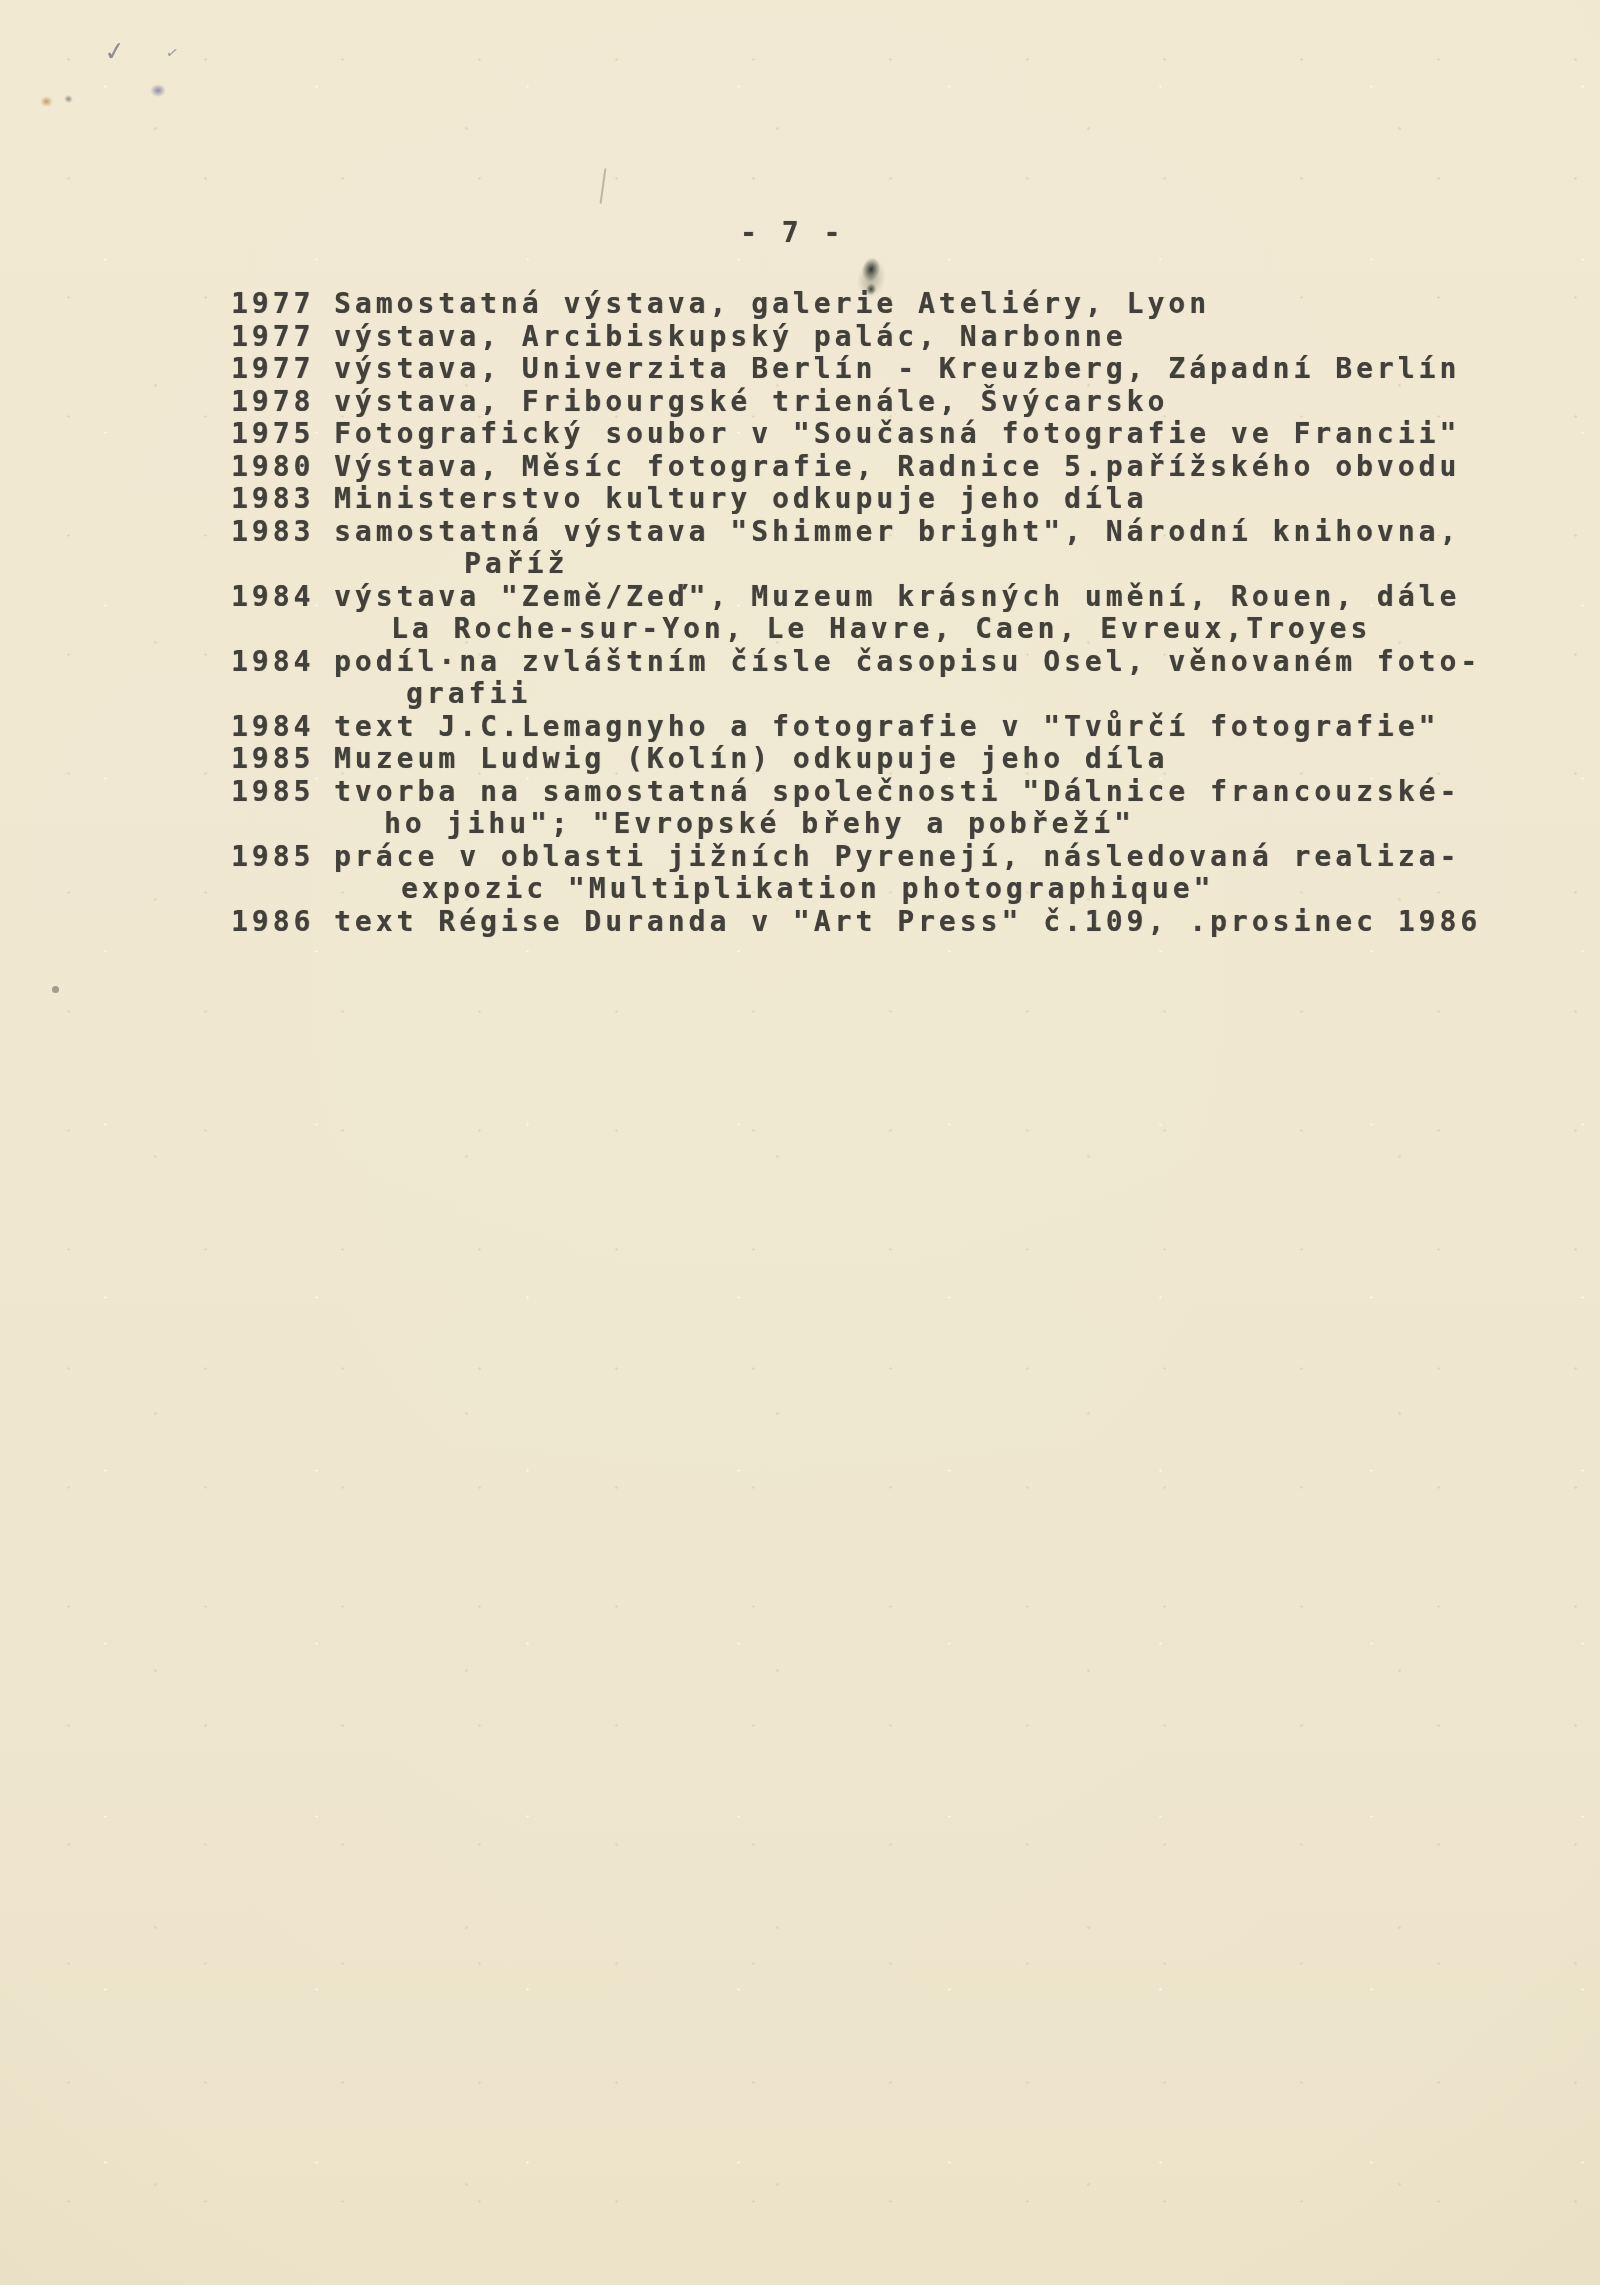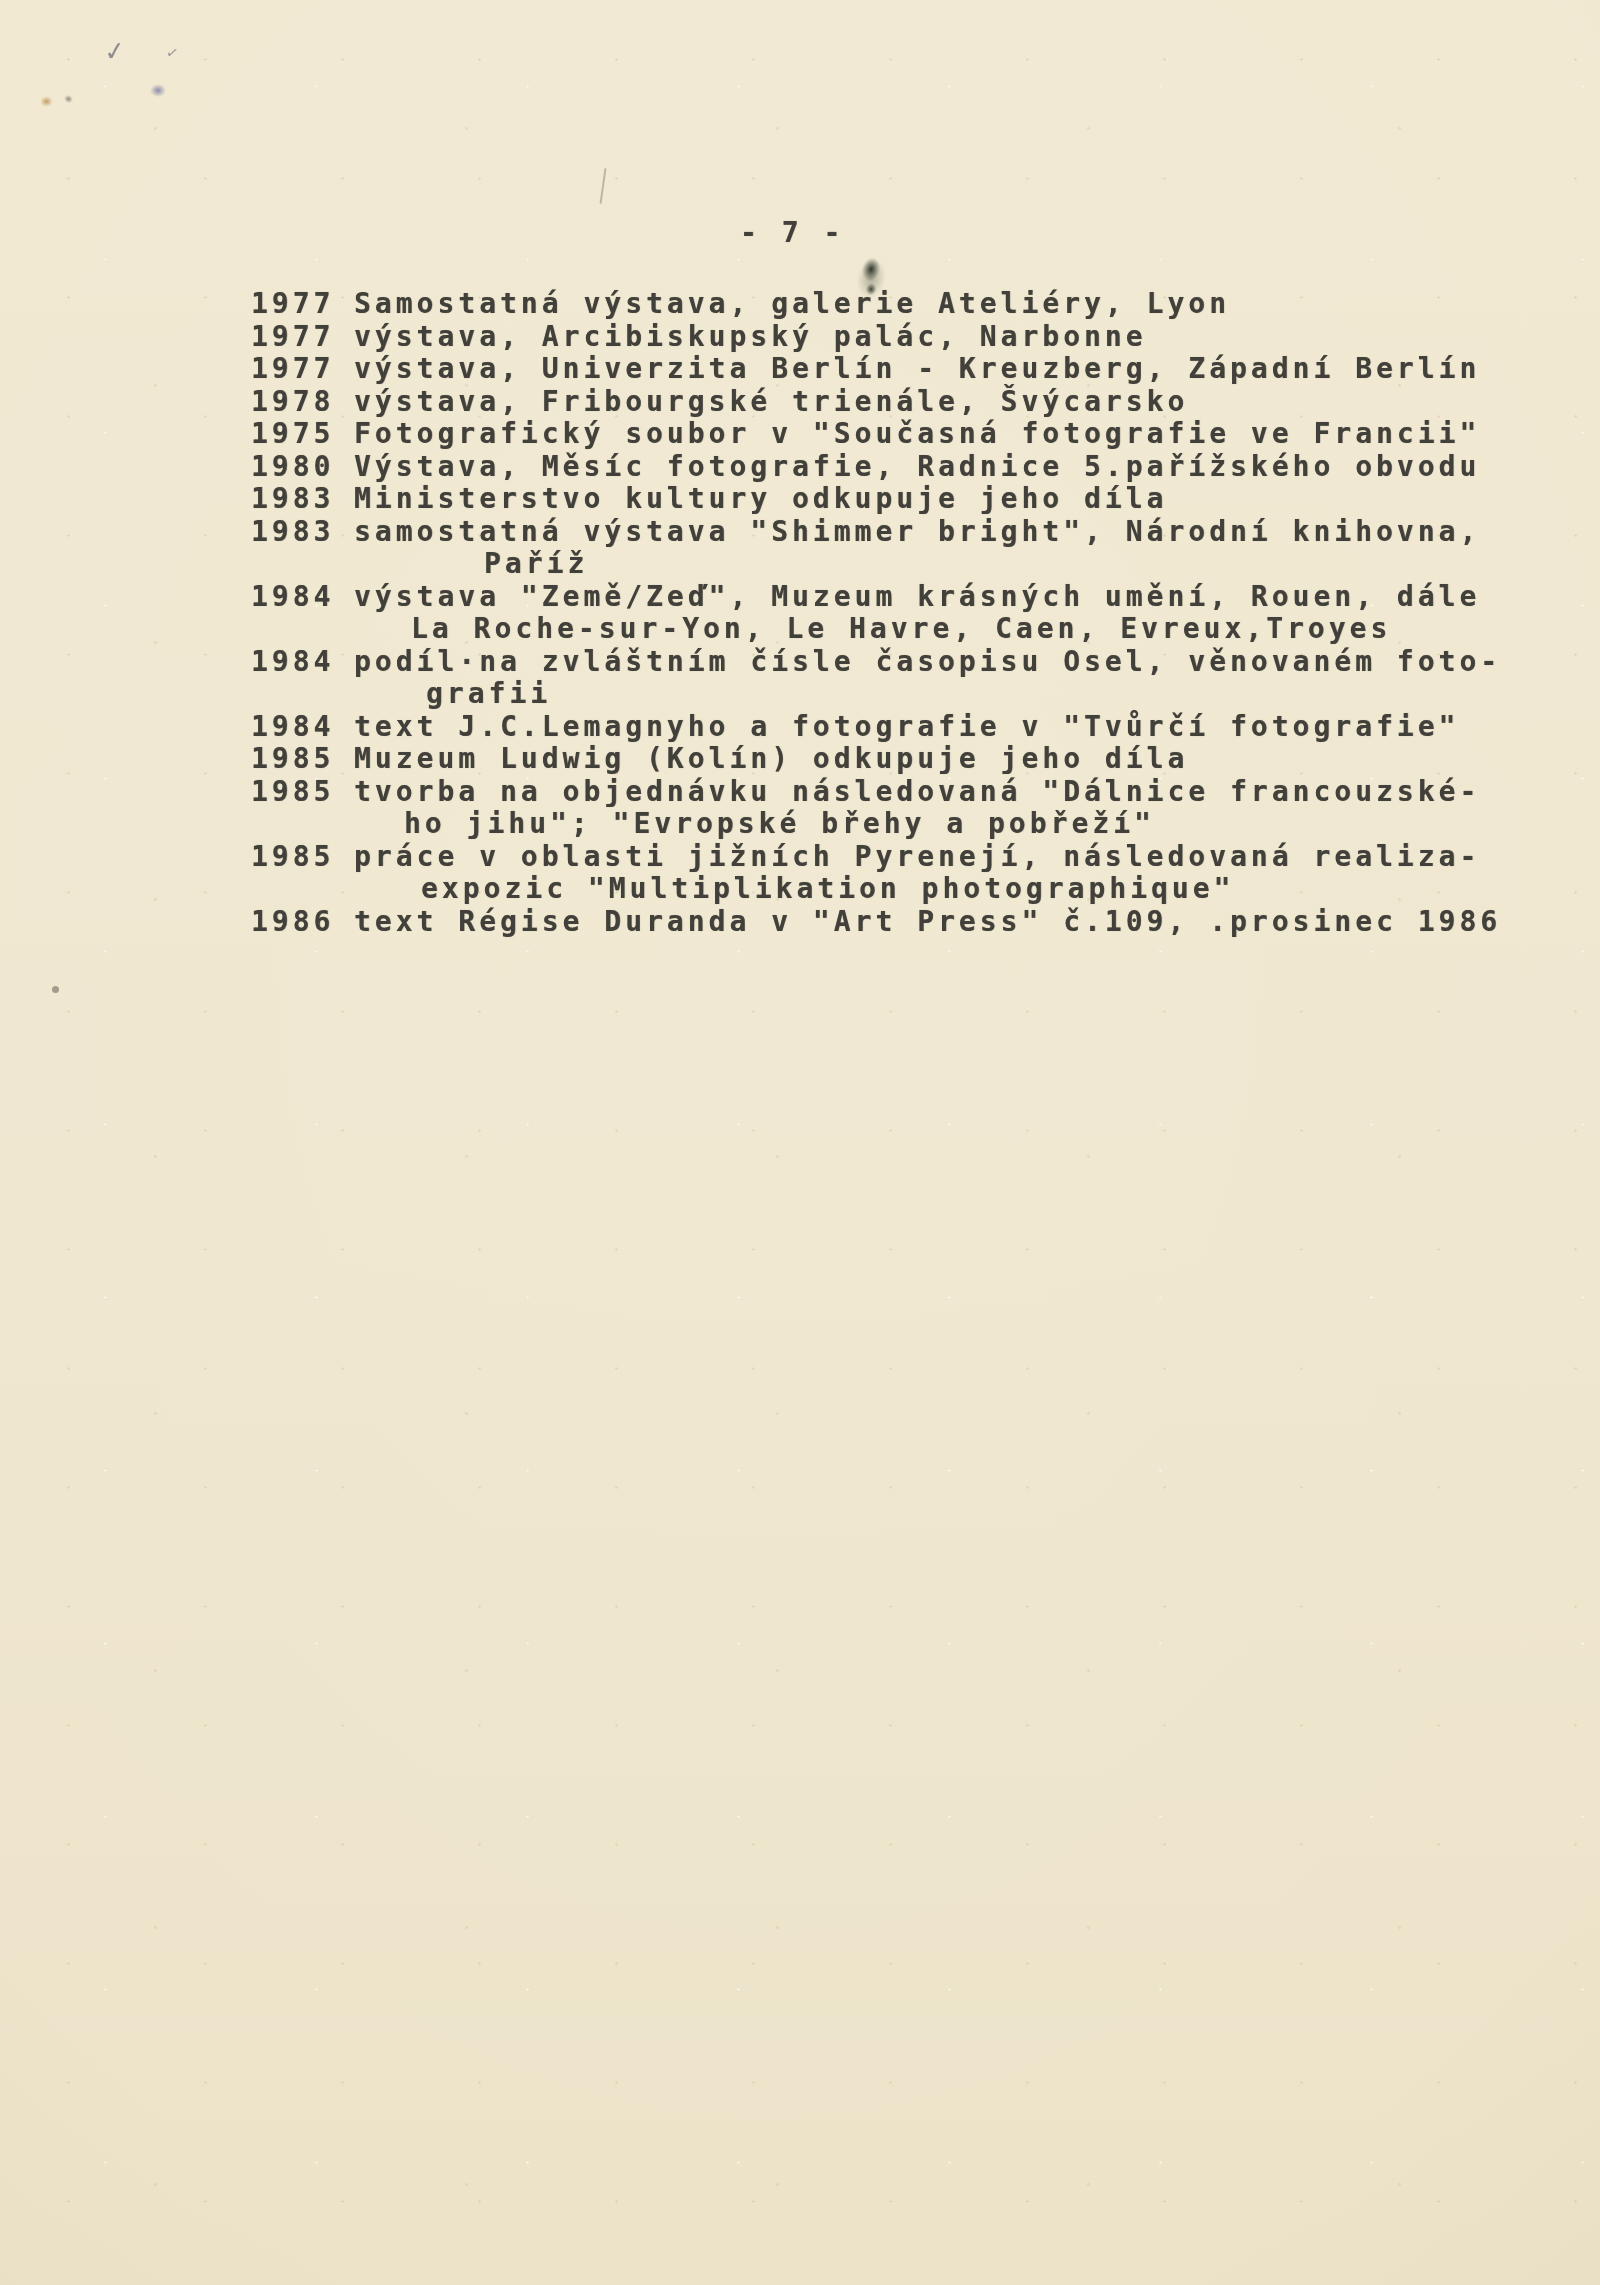--- a/index.html
+++ b/index.html
@@ -31,21 +31,21 @@
     letter-spacing:4px;
     color:#42403a;
     text-shadow:0.4px 0.4px 0.7px rgba(62,58,50,0.55);
     white-space:pre;
   }
   .page-number{
     position:absolute;left:740px;top:216px;
     line-height:33px;
   }
   .timeline{
-    position:absolute;left:251px;top:288px;width:1340px;
+    position:absolute;left:231px;top:288px;width:1340px;
   }
   .line{
     display:flex;align-items:flex-start;
     line-height:32.5px;
   }
   .year{
     flex:0 0 103px;white-space:pre;
   }
   .txt{
     flex:1 1 auto;white-space:pre;
@@ -147,21 +147,21 @@
     <span class="year"></span>
     <span class="txt" style="padding-left: 72px;">grafii</span>
   </div><div class="line">
     <span class="year">1984</span>
     <span class="txt">text J.C.Lemagnyho a fotografie v "Tvůrčí fotografie"</span>
   </div><div class="line">
     <span class="year">1985</span>
     <span class="txt">Muzeum Ludwig (Kolín) odkupuje jeho díla</span>
   </div><div class="line">
     <span class="year">1985</span>
-    <span class="txt">tvorba na objednávku následovaná "Dálnice francouzské-</span>
+    <span class="txt">tvorba na samostatná společnosti "Dálnice francouzské-</span>
   </div><div class="line">
     <span class="year"></span>
     <span class="txt" style="padding-left: 50px;">ho jihu"; "Evropské břehy a pobřeží"</span>
   </div><div class="line">
     <span class="year">1985</span>
     <span class="txt">práce v oblasti jižních Pyrenejí, následovaná realiza-</span>
   </div><div class="line">
     <span class="year"></span>
     <span class="txt" style="padding-left: 67px;">expozic "Multiplikation photographique"</span>
   </div><div class="line">

